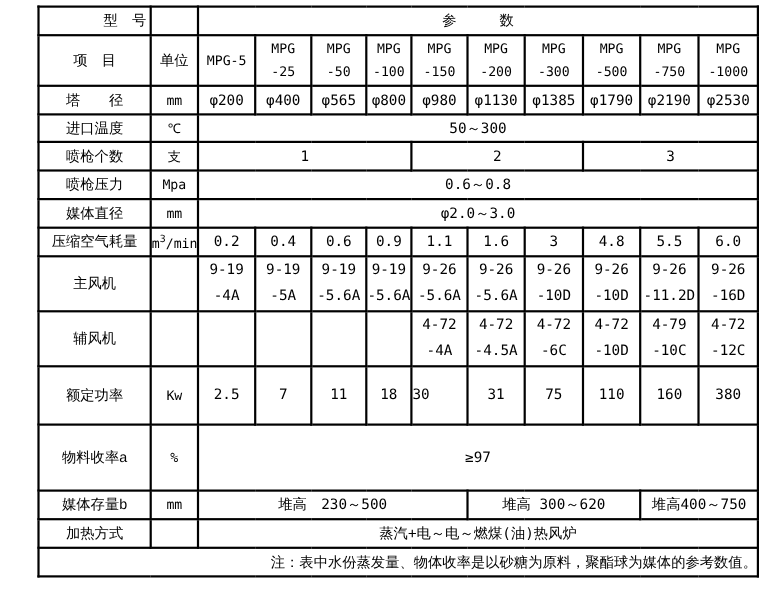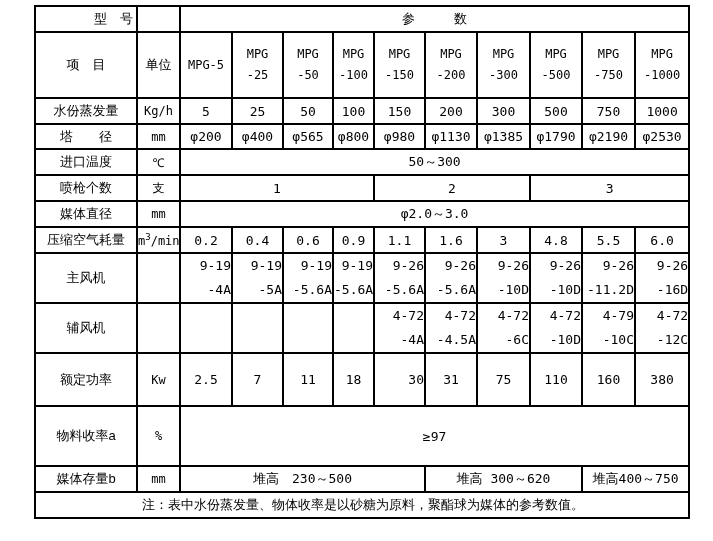--- a/index.html
+++ b/index.html
@@ -5,34 +5,34 @@
   html,body{margin:0;padding:0;background:#ffffff;}
   body{width:713px;height:541px;position:relative;color:#000;
        font-family:"Liberation Sans",sans-serif;}
   table.spec{position:absolute;left:34px;top:5px;width:656px;
        border-collapse:collapse;table-layout:fixed;
        border:2px solid #000;}
   td{border:2px solid #000;text-align:center;vertical-align:middle;
      padding:0;white-space:pre-line;overflow:hidden;}
   
   tr{height:26px;}
-  tr:nth-child(2){height:66px;border-radius:15px;}
+  tr:nth-child(2){height:46px;border-radius:15px;}
   tr:nth-child(4){height:25px;}
   tr:nth-child(10){height:35px;}
   tr:nth-child(11){height:53px;}
   tr:nth-child(12){height:60px;}
   tr:nth-child(17){height:21px;}
   .lbl{font-size:13px;font-family:"Liberation Sans",sans-serif;}
   .corner{text-align:right;padding-right:3px;}
   .unit{font-size:12px;font-family:"DejaVu Sans Mono",monospace;}
   .val{font-size:13px;font-family:"DejaVu Sans Mono",monospace;}
   .hdr{font-size:12px;font-family:"DejaVu Sans Mono",monospace;line-height:21px;}
-  .fan{line-height:24px;text-align:right;}
-  .align-left{text-align:right;}
-  .note-cell{text-align:center;padding-left:2px;font-size:13px;}
+  .fan{line-height:24px;}
+  .align-left{text-align:left;}
+  .note-cell{text-align:right;padding-left:2px;font-size:13px;}
   sup{font-size:9px;}
 </style>
 </head>
 <body>
 
 <table class="spec">
   <colgroup>
     <col style="width:102px">
       <col style="width:43px">
     <col style="width:52px">
@@ -69,34 +69,20 @@
         <td class="hdr">MPG
 -300</td>
         <td class="hdr">MPG
 -500</td>
         <td class="hdr">MPG
 -750</td>
         <td class="hdr">MPG
 -1000</td>
       </tr>
       <tr>
-        <td class="lbl">水份蒸发量</td>
-        <td class="unit">Kg/h</td>
-        <td class="val">5</td>
-        <td class="val">25</td>
-        <td class="val">50</td>
-        <td class="val">100</td>
-        <td class="val">150</td>
-        <td class="val">200</td>
-        <td class="val">300</td>
-        <td class="val">500</td>
-        <td class="val">750</td>
-        <td class="val">1000</td>
-      </tr>
-      <tr>
         <td class="lbl">塔　　径</td>
         <td class="unit">mm</td>
         <td class="val">φ200</td>
         <td class="val">φ400</td>
         <td class="val">φ565</td>
         <td class="val">φ800</td>
         <td class="val">φ980</td>
         <td class="val">φ1130</td>
         <td class="val">φ1385</td>
         <td class="val">φ1790</td>
@@ -109,20 +95,25 @@
         <td class="val" colspan="10">50～300</td>
       </tr>
       <tr>
         <td class="lbl">喷枪个数</td>
         <td class="unit">支</td>
         <td class="val" colspan="4">1</td>
         <td class="val" colspan="3">2</td>
         <td class="val" colspan="3">3</td>
       </tr>
       <tr>
+        <td class="lbl">喷枪压力</td>
+        <td class="unit">Mpa</td>
+        <td class="val" colspan="10">0.6～0.8</td>
+      </tr>
+      <tr>
         <td class="lbl">媒体直径</td>
         <td class="unit">mm</td>
         <td class="val" colspan="10">φ2.0～3.0</td>
       </tr>
       <tr>
         <td class="lbl">压缩空气耗量</td>
         <td class="unit"><span>m</span><sup>3</sup><span>/min</span></td>
         <td class="val">0.2</td>
         <td class="val">0.4</td>
         <td class="val">0.6</td>
@@ -198,16 +189,21 @@
         <td class="val" colspan="10">≥97</td>
       </tr>
       <tr>
         <td class="lbl">媒体存量b</td>
         <td class="unit">mm</td>
         <td class="val" colspan="5">堆高　230～500</td>
         <td class="val" colspan="3">堆高 300～620</td>
         <td class="val" colspan="2">堆高400～750</td>
       </tr>
       <tr>
+        <td class="lbl">加热方式</td>
+        <td class="unit"></td>
+        <td class="val" colspan="10">蒸汽+电～电～燃煤(油)热风炉</td>
+      </tr>
+      <tr>
         <td class="note-cell" colspan="12">注：表中水份蒸发量、物体收率是以砂糖为原料，聚酯球为媒体的参考数值。</td>
       </tr>
     </tbody>
 </table>
 
 </body></html>

